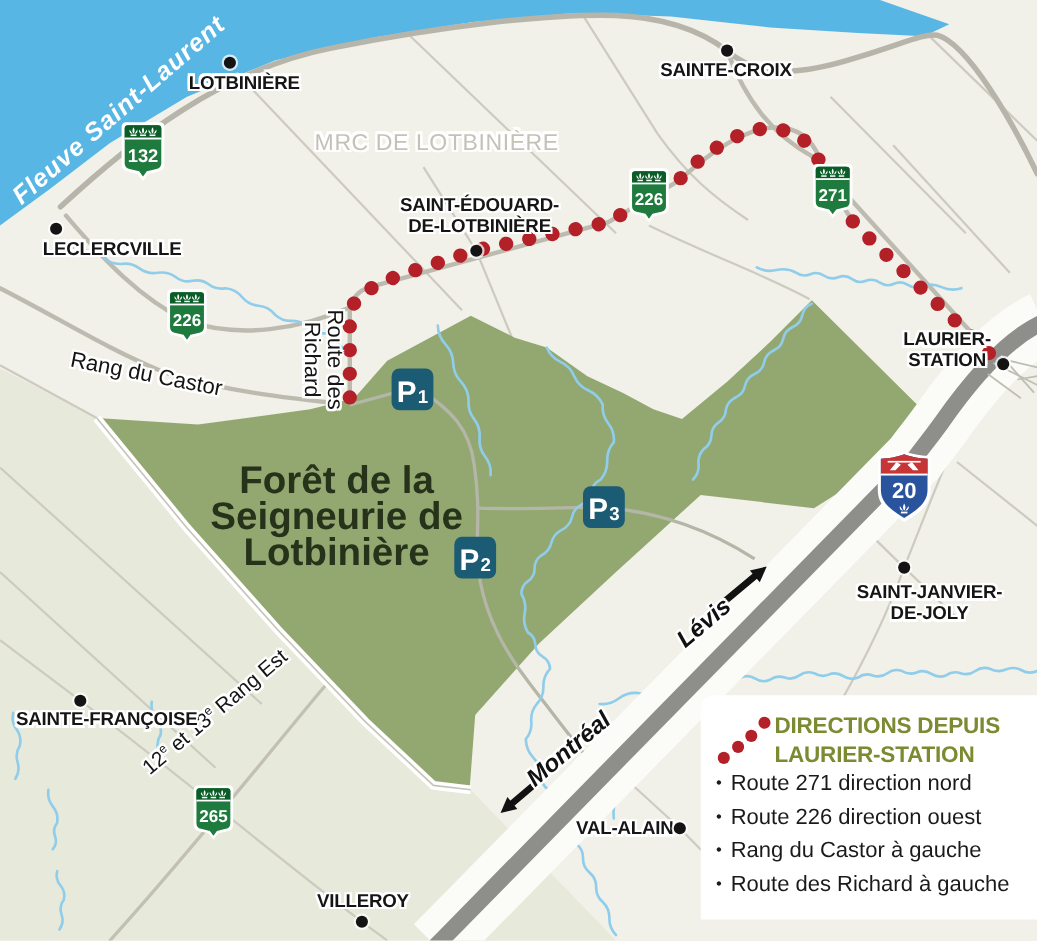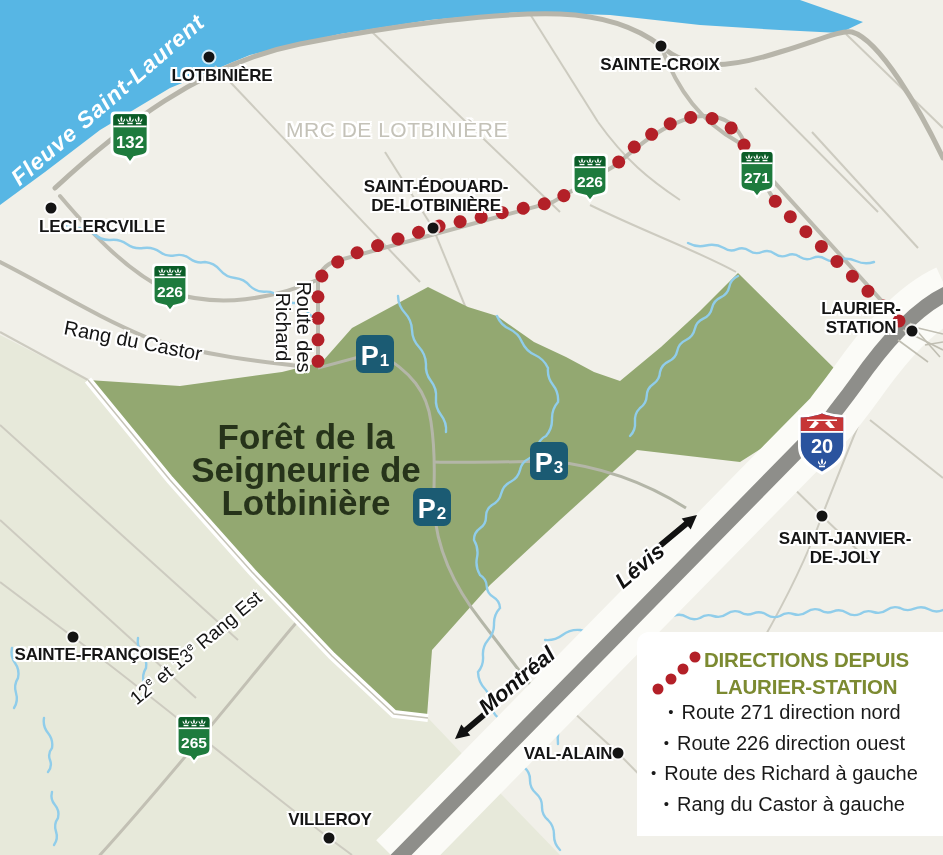--- a/index.html
+++ b/index.html
@@ -28,21 +28,21 @@
   .dir-label{position:absolute;color:#111;font-weight:bold;font-style:italic;
         font-size:22px;white-space:nowrap;}
   sup{font-size:60%;}
   .pmark{position:absolute;width:38px;height:38px;border-radius:7px;background:#1b5b73;
         transform:translate(-50%,-50%);display:flex;align-items:flex-end;
         justify-content:center;padding-bottom:5px;box-sizing:border-box;}
   .pletter{color:#fff;font-weight:bold;font-size:27px;line-height:24px;}
   .psub{color:#fff;font-weight:bold;font-size:17px;line-height:14px;margin-left:1px;}
   .shield{position:absolute;transform:translate(-50%,-50%);}
   .legend{position:absolute;left:637px;top:632px;width:306px;height:204px;
-        background:#ffffff;border-radius:12px 0 0 0;text-align:center;}
+        background:#ffffff;border-radius:12px 0 0 0;}
   .legend-icon{position:absolute;left:12px;top:14px;}
   .legend-title{position:absolute;left:67px;top:14px;font-weight:bold;font-size:20.5px;
         line-height:27px;color:#7c8a31;letter-spacing:-0.2px;}
   .legend-items{position:absolute;left:14px;top:66px;margin:0;padding:0;list-style:none;
         font-size:20px;line-height:28.5px;color:#1a1a1a;}
   .legend-items li::before{content:"•";font-size:15px;margin-right:8px;position:relative;top:-2px;}
 </style>
 </head>
 <body>
 
@@ -373,16 +373,16 @@
         <circle cx="46" cy="11" r="5.5"></circle>
     </g>
   </svg>
   <div class="legend-title">
     <div>DIRECTIONS DEPUIS</div>
     <div>LAURIER-STATION</div>
   </div>
   <ul class="legend-items" id="legend-items">
       <li>Route 271 direction nord</li>
       <li>Route 226 direction ouest</li>
+      <li>Rang du Castor à gauche</li>
       <li>Route des Richard à gauche</li>
-      <li>Rang du Castor à gauche</li>
     </ul>
 </div>
 
 </body></html>

